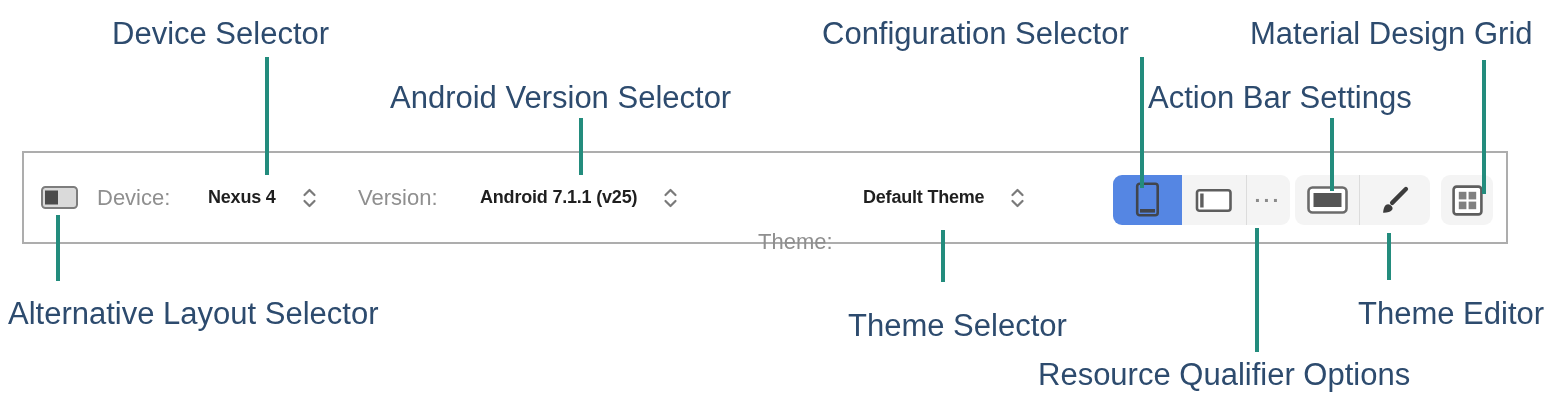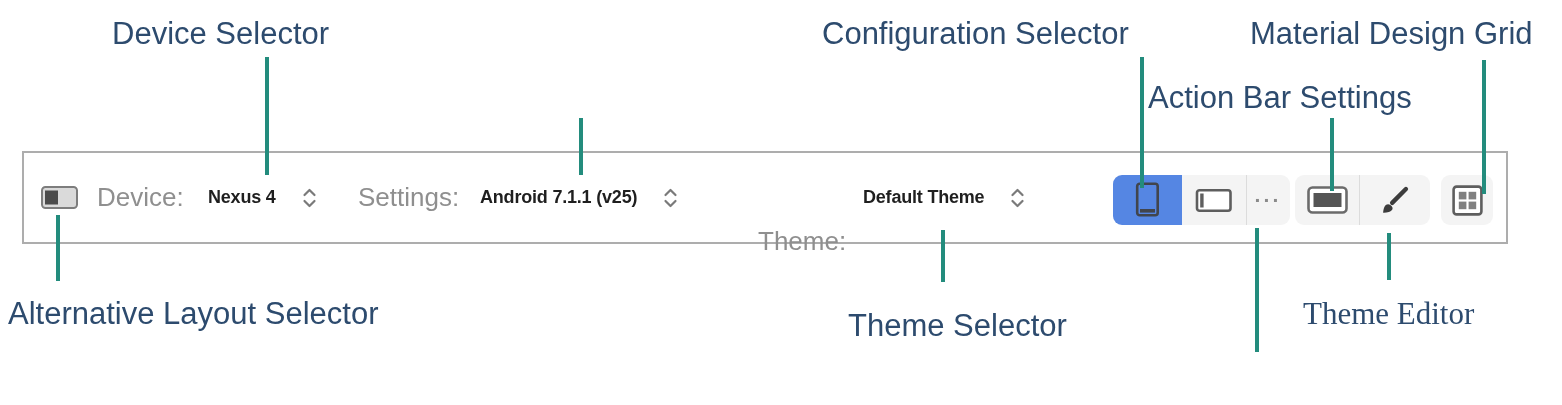--- a/index.html
+++ b/index.html
@@ -20,40 +20,40 @@
     position:absolute;color:var(--annotation-text);font-size:31px;line-height:36px;
     white-space:nowrap;
   }
   #ann-device{left:112px;top:16px;}
   #ann-version{left:390px;top:80px;}
   #ann-config{left:822px;top:16px;}
   #ann-mdg{left:1250px;top:16px;}
   #ann-abs{left:1148px;top:80px;}
   #ann-als{left:8px;top:296px;}
   #ann-theme-sel{left:848px;top:296px;margin-top:12px;}
-  #ann-theme-ed{left:1303px;top:296px;font-family:Liberation Serif, serif;}
+  #ann-theme-ed{left:1358px;top:296px;}
   #ann-rqo{left:1038px;top:357px;}
   
   .line{position:absolute;width:4px;background:var(--connector-line);z-index:5;}
   #ln-device{left:265px;top:57px;height:118px;}
   #ln-version{left:579px;top:118px;height:57px;}
   #ln-config{left:1140px;top:57px;height:131px;}
   #ln-mdg{left:1482px;top:60px;height:134px;}
   #ln-abs{left:1330px;top:118px;height:73px;}
   #ln-als{left:56px;top:215px;height:66px;}
   #ln-theme-sel{left:941px;top:230px;height:52px;}
   #ln-theme-ed{left:1387px;top:233px;height:47px;}
   #ln-rqo{left:1255px;top:228px;height:124px;}
   
   .toolbar{
     position:absolute;left:22px;top:151px;width:1486px;height:93px;box-sizing:border-box;
     background:#fff;border:2px solid var(--toolbar-border);
   }
   .tb-abs{position:absolute;top:0;height:100%;display:flex;align-items:center;}
-  .tb-label{font-size:26px;color:var(--toolbar-muted-label);white-space:nowrap;}
+  .tb-label{font-size:22px;color:var(--toolbar-muted-label);white-space:nowrap;}
   .tb-value{font-size:18px;font-weight:bold;color:var(--toolbar-value-text);white-space:nowrap;letter-spacing:-0.2px;}
   .dropdown{gap:26px;cursor:default;}
   #alt-icon-btn{left:17px;}
   #lbl-device{left:73px;}
   #dd-device{left:184px;}
   #lbl-version{left:334px;}
   #dd-version{left:456px;}
   #lbl-theme{left:734px;margin-top:44px;}
   #dd-theme{left:839px;}
   
@@ -72,46 +72,48 @@
   .seg-brush{width:70px;}
   .seg-divider{width:1px;background:#dcdcdc;}
   svg{display:block;}
 </style>
 </head>
 <body>
 
 <div class="canvas">
 
   <div class="ann" id="ann-device">Device Selector</div>
+  <div class="ann" id="ann-version">Android Version Selector</div>
   <div class="ann" id="ann-config">Configuration Selector</div>
   <div class="ann" id="ann-mdg">Material Design Grid</div>
   <div class="ann" id="ann-abs">Action Bar Settings</div>
   <div class="ann" id="ann-als">Alternative Layout Selector</div>
   <div class="ann" id="ann-theme-sel">Theme Selector</div>
   <div class="ann" id="ann-theme-ed">Theme Editor</div>
+  <div class="ann" id="ann-rqo">Resource Qualifier Options</div>
 
   <div class="toolbar">
 
     <div class="tb-abs" id="alt-icon-btn">
       <svg width="37" height="23" viewBox="0 0 37 23">
         <rect x="1" y="1" width="35" height="21" rx="3.5" fill="#dadada" stroke="#7d7d7d" stroke-width="2"></rect>
         <rect x="4" y="4.5" width="13" height="14" fill="#4b4b4b"></rect>
       </svg>
     </div>
 
     <div class="tb-abs tb-label" id="lbl-device">Device:</div>
     <div class="tb-abs dropdown" id="dd-device">
       <span class="tb-value">Nexus 4</span>
       <svg width="15" height="24" viewBox="0 0 15 24">
         <polyline points="2.5,9 7.5,4 12.5,9" fill="none" stroke="#7a7a7a" stroke-width="2.2" stroke-linecap="round" stroke-linejoin="round"></polyline>
         <polyline points="2.5,15 7.5,20 12.5,15" fill="none" stroke="#7a7a7a" stroke-width="2.2" stroke-linecap="round" stroke-linejoin="round"></polyline>
       </svg>
     </div>
 
-    <div class="tb-abs tb-label" id="lbl-version">Settings:</div>
+    <div class="tb-abs tb-label" id="lbl-version">Version:</div>
     <div class="tb-abs dropdown" id="dd-version">
       <span class="tb-value">Android 7.1.1 (v25)</span>
       <svg width="15" height="24" viewBox="0 0 15 24">
         <polyline points="2.5,9 7.5,4 12.5,9" fill="none" stroke="#7a7a7a" stroke-width="2.2" stroke-linecap="round" stroke-linejoin="round"></polyline>
         <polyline points="2.5,15 7.5,20 12.5,15" fill="none" stroke="#7a7a7a" stroke-width="2.2" stroke-linecap="round" stroke-linejoin="round"></polyline>
       </svg>
     </div>
 
     <div class="tb-abs tb-label" id="lbl-theme">Theme:</div>
     <div class="tb-abs dropdown" id="dd-theme">

